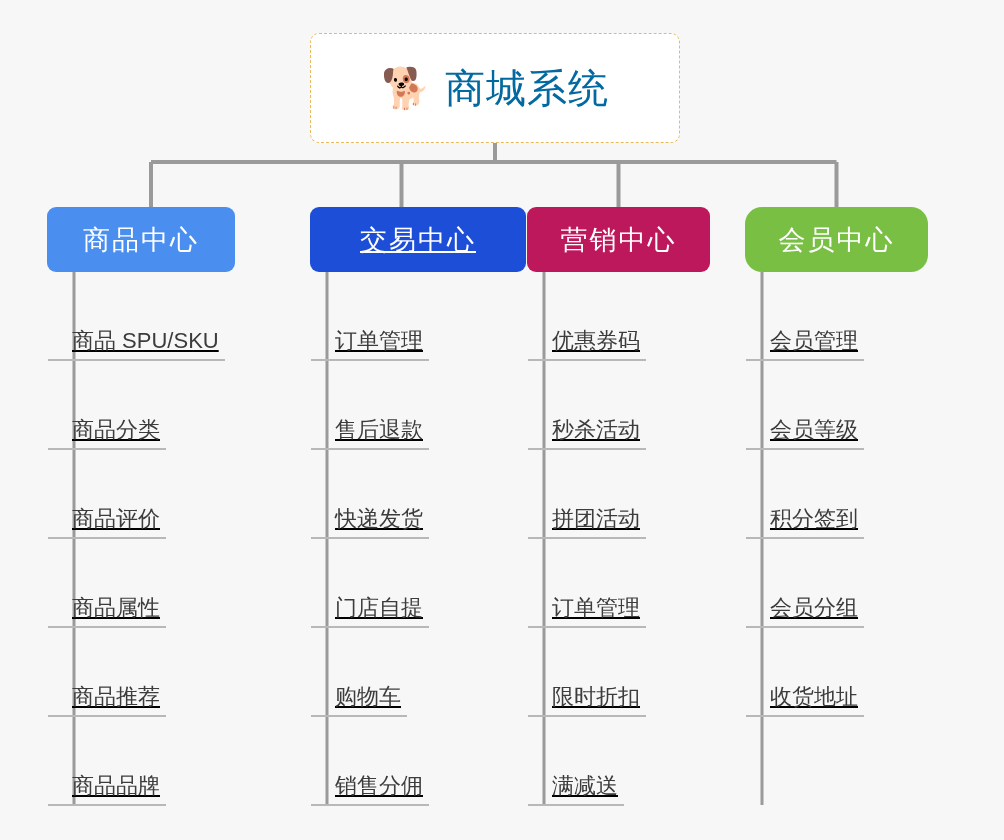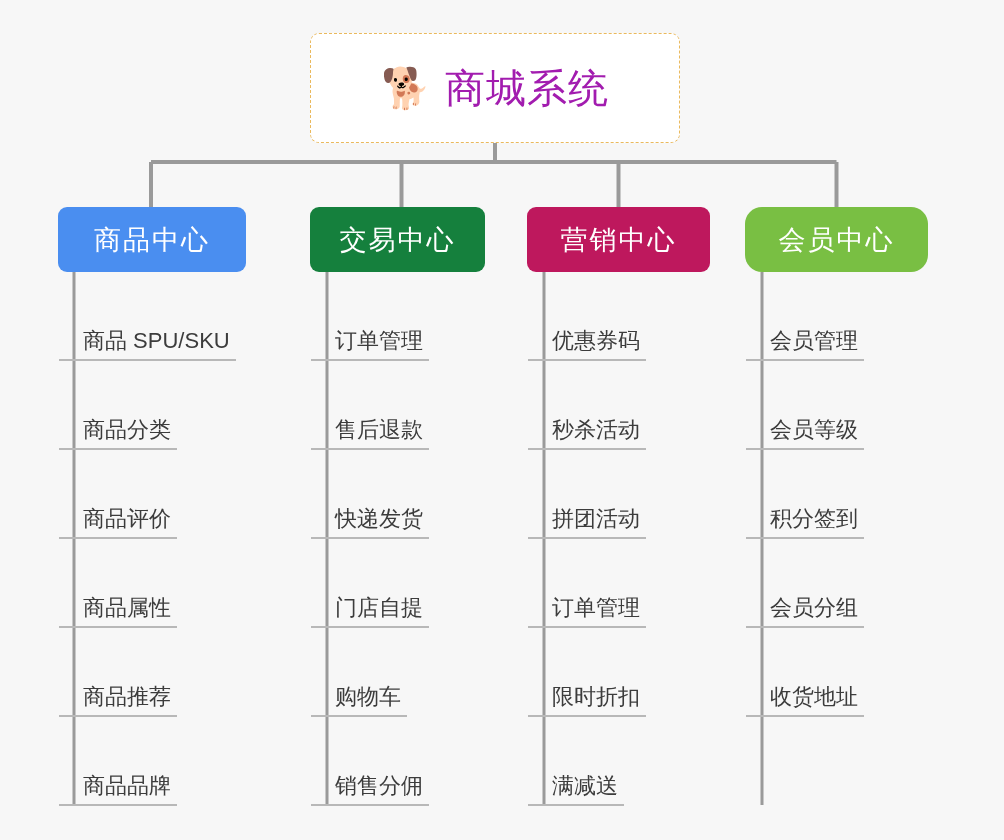--- a/index.html
+++ b/index.html
@@ -22,21 +22,21 @@
     box-sizing:border-box;
     display:flex;align-items:center;justify-content:center;
   }
   .root-inner{display:flex;align-items:center;gap:14px;}
   .root-emoji{
     font-size:40px;line-height:1;
     display:block;
   }
   .root-title{
     font-size:40px;
-    color:#a21caf;
+    color:#0369a1;
     letter-spacing:1px;
     line-height:1;
     white-space:nowrap;
   }
 
   
   #links{position:absolute;left:0;top:0;width:1004px;height:840px;pointer-events:none;}
 
   
   .branch{
@@ -50,20 +50,21 @@
     color:#ffffff;
     font-size:27px;
     letter-spacing:2px;
     box-sizing:border-box;
     white-space:nowrap;
   }
   .leaf-list{
     position:relative;
     margin-top:0;
     padding-top:0;
+    text-decoration:underline;
   }
   .leaf-item{
     position:relative;
     height:89px;
     box-sizing:border-box;
     display:flex;
     align-items:flex-end;
   }
   .leaf-label{
     display:inline-block;
@@ -95,21 +96,21 @@
     </svg>
 
   <div class="root-node">
     <div class="root-inner">
       <span class="root-emoji">🐕</span>
       <span class="root-title">商城系统</span>
     </div>
   </div>
 
   <div id="branches">
-      <div class="branch" style="left: 58px;">
+      <div class="branch" style="left: 47px;">
         <div class="branch-header" style="background: rgb(74, 142, 240); width: 188px;">商品中心</div>
         <div class="leaf-list">
           <div class="leaf-item">
             <span class="leaf-label">商品 SPU/SKU</span>
           </div>
           <div class="leaf-item">
             <span class="leaf-label">商品分类</span>
           </div>
           <div class="leaf-item">
             <span class="leaf-label">商品评价</span>
@@ -119,21 +120,21 @@
           </div>
           <div class="leaf-item">
             <span class="leaf-label">商品推荐</span>
           </div>
           <div class="leaf-item">
             <span class="leaf-label">商品品牌</span>
           </div>
         </div>
       </div>
       <div class="branch" style="left: 310px;">
-        <div class="branch-header" style="background: #15803d; width: 175px;">交易中心</div>
+        <div class="branch-header" style="background: #1d4ed8; width: 216px; text-decoration: underline;">交易中心</div>
         <div class="leaf-list">
           <div class="leaf-item">
             <span class="leaf-label">订单管理</span>
           </div>
           <div class="leaf-item">
             <span class="leaf-label">售后退款</span>
           </div>
           <div class="leaf-item">
             <span class="leaf-label">快递发货</span>
           </div>

